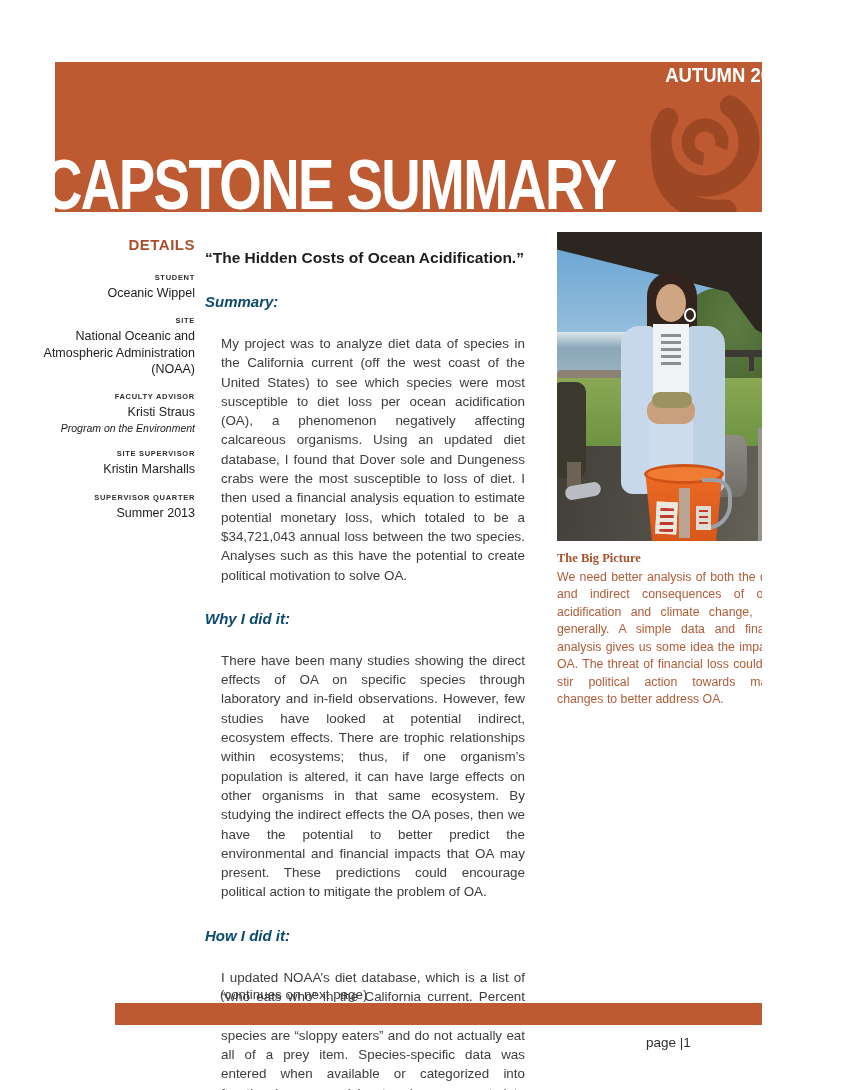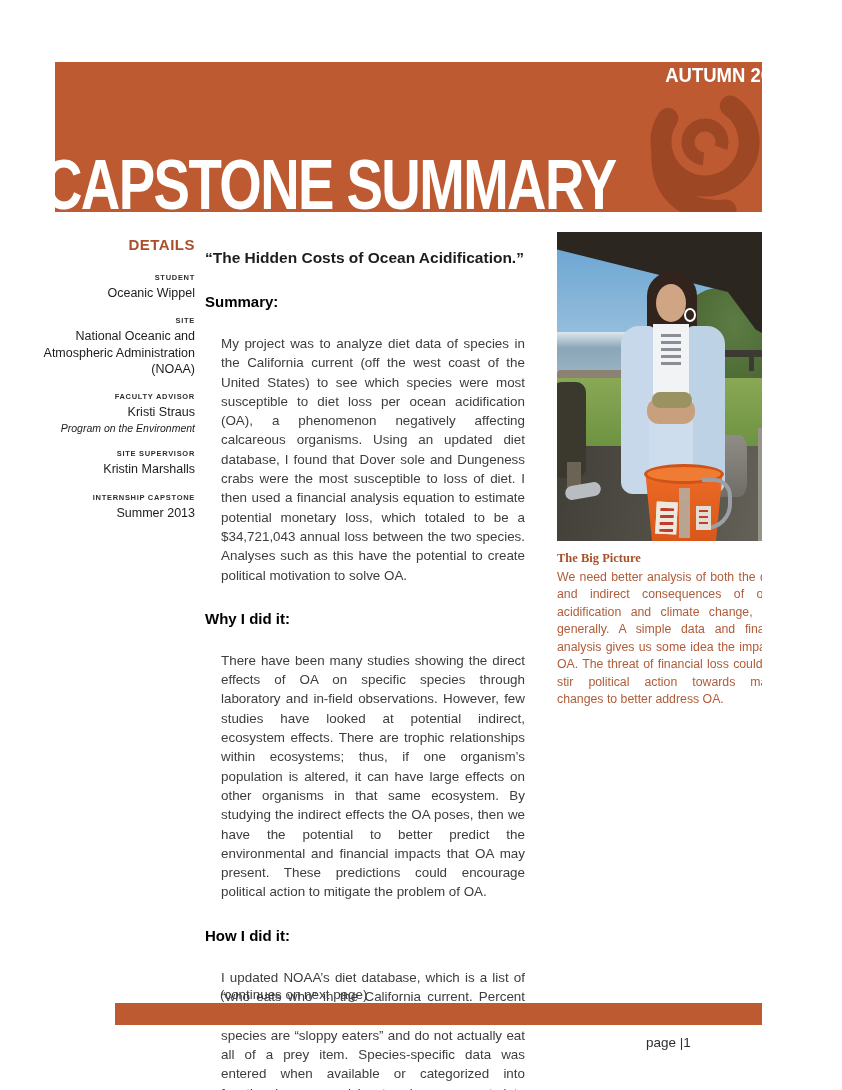--- a/index.html
+++ b/index.html
@@ -21,21 +21,21 @@
   .details-heading{color:#a9502b;font-size:15px;font-weight:800;letter-spacing:.5px;margin-bottom:20px;}
   .field{margin-bottom:15px;}
   .flabel{font-size:7.5px;font-weight:700;letter-spacing:.7px;color:#2f2f2f;margin-bottom:3px;}
   .fvalue{font-size:12.5px;color:#1c1c1c;line-height:1.3;}
   .fnote{font-size:10.5px;font-style:italic;color:#1c1c1c;margin-top:2px;}
   .fnote:empty{display:none;}
 
   
   .article{position:absolute;left:205px;top:233px;width:336px;}
   .article-title{font-size:15.5px;font-weight:800;color:#1d1d1d;margin:16px 0 26px;}
-  .sec-heading{font-size:15px;font-weight:800;color:#000000;margin:0 0 24px;}
+  .sec-heading{font-size:15px;font-weight:800;color:#0c4a6e;margin:0 0 24px;font-style:italic;}
   .sec-body{font-size:13.4px;line-height:1.44;text-align:justify;color:#3d3d3d;margin:0 16px 25px;}
   .continuation{position:absolute;left:220px;top:987px;font-size:13.4px;color:#3d3d3d;}
 
   
   .photo{position:absolute;left:557px;top:232px;width:231px;height:309px;overflow:hidden;
          background:linear-gradient(#66a2d2 0%,#9cc2dd 38%,#cfe0ec 55%,#d8e6ef 60%);}
   .photo *{position:absolute;}
   .ph-water{left:0;top:100px;width:165px;height:46px;
             background:linear-gradient(#dde8ed 0%,#8aa6b8 35%,#9db6c4 100%);}
   .ph-shore{left:0;top:138px;width:140px;height:10px;background:#8b8274;border-radius:4px;}
@@ -123,21 +123,21 @@
     <div class="field">
       <div class="flabel">FACULTY ADVISOR</div>
       <div class="fvalue">Kristi Straus</div>
       <div class="fnote">Program on the Environment</div>
     </div>
     <div class="field">
       <div class="flabel">SITE SUPERVISOR</div>
       <div class="fvalue">Kristin Marshalls</div>
     </div>
     <div class="field">
-      <div class="flabel">INTERNSHIP CAPSTONE</div>
+      <div class="flabel">SUPERVISOR QUARTER</div>
       <div class="fvalue">Summer 2013</div>
     </div>
   </div>
 
   <div class="article">
     <div class="article-title">“The Hidden Costs of Ocean Acidification.”</div>
 
     <div>
       <div class="sec-heading">Summary:</div>
       <p class="sec-body">My project was to analyze diet data of species in the California current (off the west coast of the United States) to see which species were most susceptible to diet loss per ocean acidification (OA), a phenomenon negatively affecting calcareous organisms. Using an updated diet database, I found that Dover sole and Dungeness crabs were the most susceptible to loss of diet. I then used a financial analysis equation to estimate potential monetary loss, which totaled to be a $34,721,043 annual loss between the two species. Analyses such as this have the potential to create political motivation to solve OA.</p>

